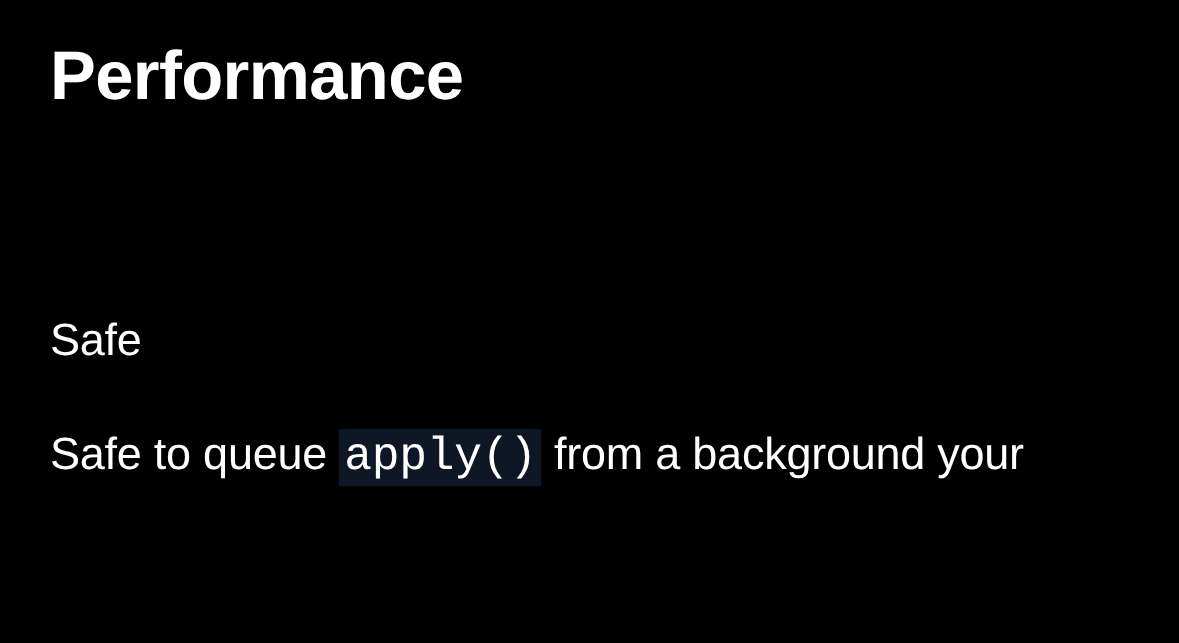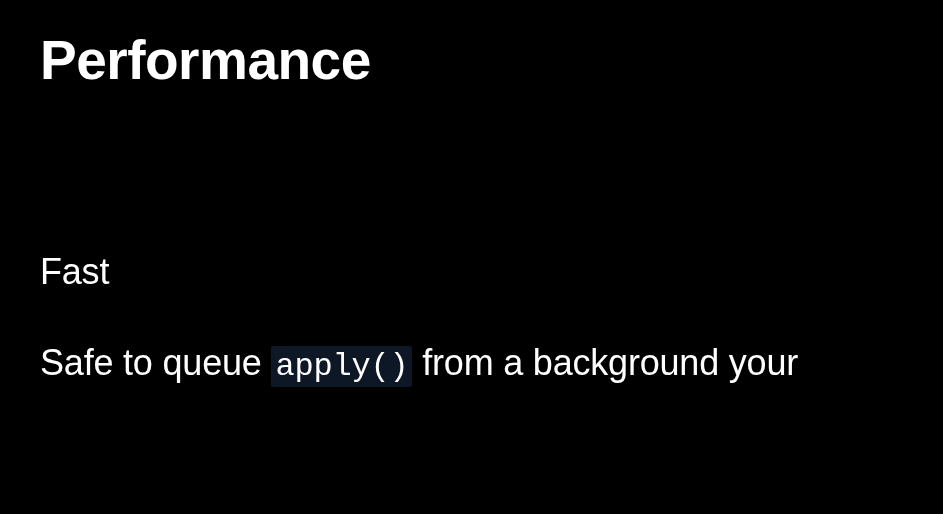--- a/index.html
+++ b/index.html
@@ -31,27 +31,27 @@
       font-size: 36px;
       font-weight: 400;
       line-height: 1.2;
       letter-spacing: -0.2px;
     }
     .code-inline {
       font-family: "SF Mono", Menlo, Monaco, Consolas, "Courier New", monospace;
       background: #0d1726;
       padding: 2px 4px;
       border-radius: 2px;
-      font-size: 32px;
+      font-size: 37px;
       text-align: right;
     }
   </style>
 </head>
 <body>
 
 <h1 class="heading">Performance</h1>
 
 <div class="bullet-list">
-  <div class="bullet-item">Fast</div>
+  <div class="bullet-item">Safe</div>
   <div class="bullet-item">
     <span>Safe to queue </span><span class="code-inline">apply()</span><span> from a background your</span>
   </div>
 </div>
 
 </body></html>

